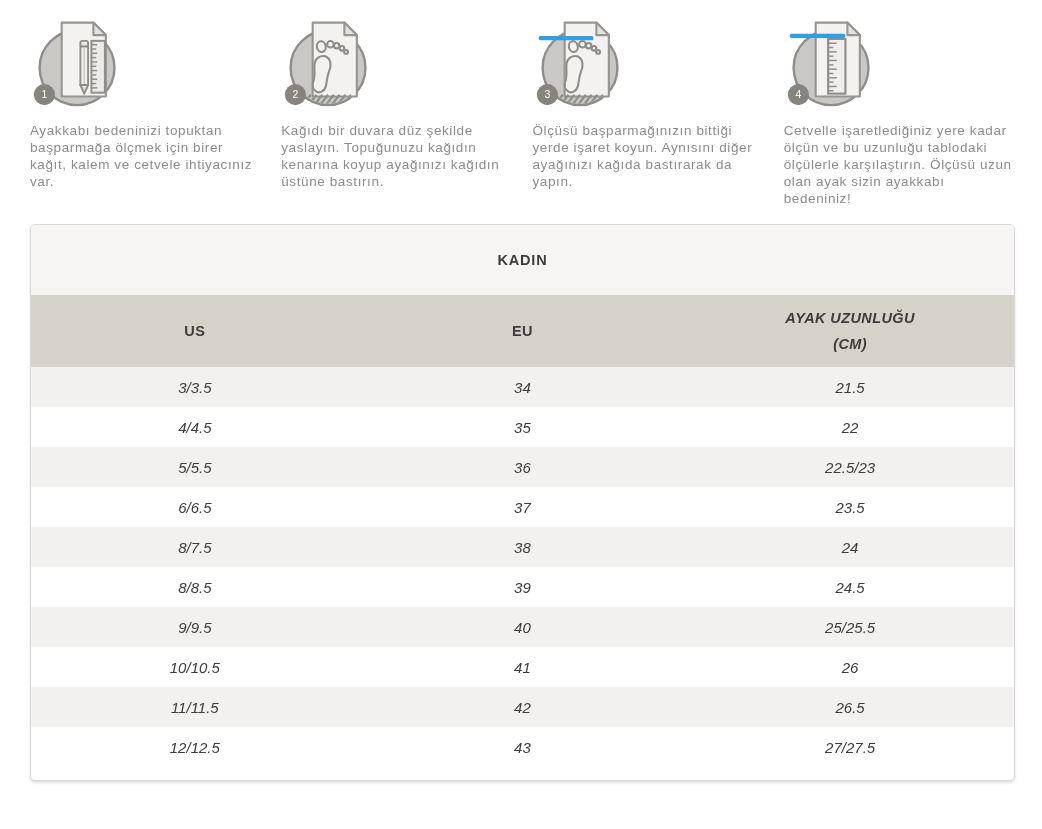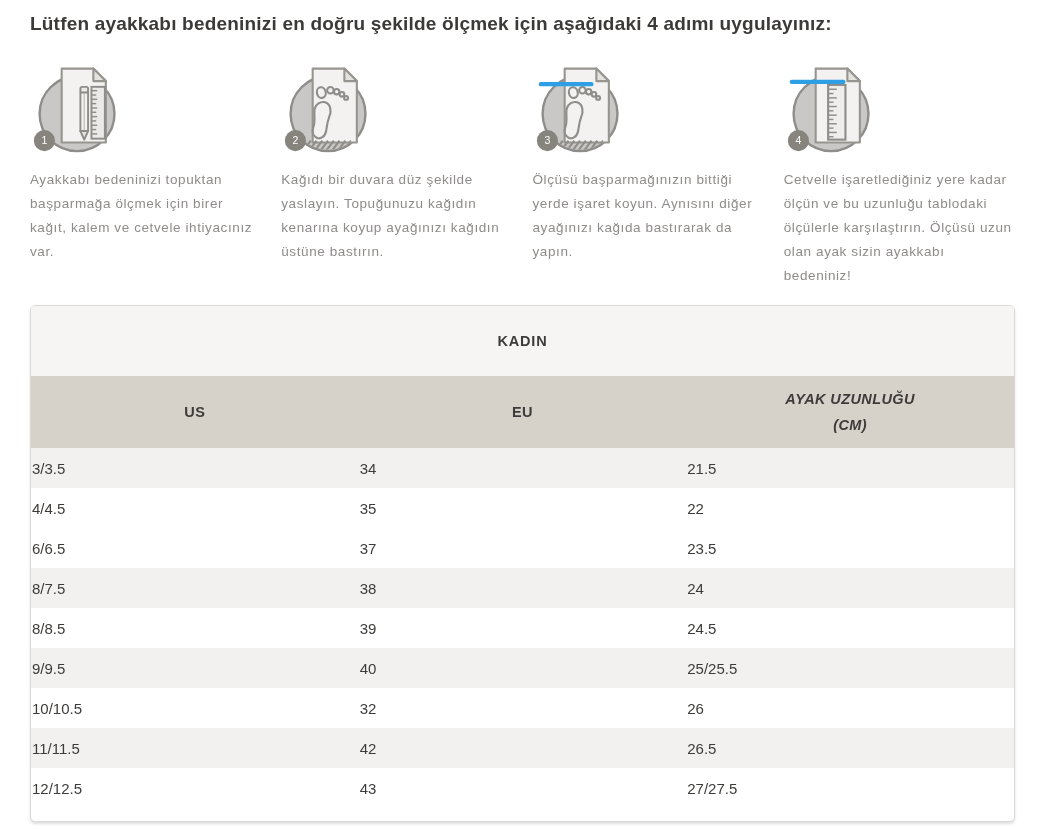--- a/index.html
+++ b/index.html
@@ -15,21 +15,21 @@
     font-size:19px; font-weight:700; letter-spacing:.2px;
     color:var(--title-text,#3b3a38); margin:0 0 24px 0;
   }
 
   
   .steps { display:grid; grid-template-columns:repeat(4,1fr); column-gap:20px; }
   .step { }
   .step-icon { width:96px; height:96px; }
   .step-icon svg { width:96px; height:96px; display:block; }
   .step-text {
-    margin-top:13px; font-size:13.5px; line-height:24px; letter-spacing:.6px;
+    margin-top:13px; font-size:13.5px; line-height:17px; letter-spacing:.6px;
     color:var(--step-text,#8e8c8a);
   }
 
   
   .table-card {
     margin-top:17px;
     border:1px solid #dbdad8; border-radius:5px;
     box-shadow:0 2px 3px rgba(0,0,0,.13);
     overflow:hidden; background:#fff; padding-bottom:13px;
   }
@@ -40,31 +40,30 @@
     color:var(--table-text,#3d3c3a);
   }
   table { width:100%; border-collapse:collapse; table-layout:fixed; }
   thead th {
     background:var(--table-header-bg,#d6d2c9);
     height:72px; font-size:14.5px; font-weight:700; letter-spacing:.4px;
     color:var(--table-text,#3d3c3a); text-align:center; vertical-align:middle;
   }
   thead th .hdr-line { line-height:26px;font-style:italic; }
   tbody td {
-    height:40px; text-align:left; vertical-align:middle;
-    font-size:15px; color:var(--table-text,#3d3c3a);
+    height:40px; text-align:center; vertical-align:middle;
+    font-size:15px; color:var(--table-text,#3d3c3a);font-style:italic;
   }
   tbody tr.alt { background:var(--row-alt-bg,#f2f1ef); }
 </style>
 </head>
 <body>
 
 <div class="page">
 
-  <h1 class="page-title">Lütfen ayakkabı bedeninizi en doğru şekilde ölçmek için aşağıdaki 4 adımı uygulayınız:</h1>
 
   <div class="steps">
 
     <div class="step">
       <div class="step-icon">
         <svg viewBox="0 0 100 100">
           <circle cx="49" cy="57" r="39" style="fill:var(--icon-circle-fill,#cac8c6);stroke:var(--icon-stroke,#8f8d8a);stroke-width:2.5"></circle>
           <path d="M33 10 L66 10 L79 23 L79 87 L33 87 Z" style="fill:var(--paper-fill,#f3f2f0);stroke:#97958f;stroke-width:2.2" stroke-linejoin="round"></path>
           <path d="M66 10 L66 23 L79 23 Z" style="fill:#e3e2df;stroke:#97958f;stroke-width:2.2" stroke-linejoin="round"></path>
           <rect x="52.5" y="29" width="8" height="6" rx="2" style="fill:#eceae8;stroke:#8f8d8a;stroke-width:2"></rect>
@@ -218,20 +217,25 @@
           <tr class="alt">
             <td>3/3.5</td>
             <td>34</td>
             <td>21.5</td>
           </tr>
           <tr>
             <td>4/4.5</td>
             <td>35</td>
             <td>22</td>
           </tr>
+          <tr class="alt">
+            <td>5/5.5</td>
+            <td>36</td>
+            <td>22.5/23</td>
+          </tr>
           <tr>
             <td>6/6.5</td>
             <td>37</td>
             <td>23.5</td>
           </tr>
           <tr class="alt">
             <td>8/7.5</td>
             <td>38</td>
             <td>24</td>
           </tr>
@@ -240,21 +244,21 @@
             <td>39</td>
             <td>24.5</td>
           </tr>
           <tr class="alt">
             <td>9/9.5</td>
             <td>40</td>
             <td>25/25.5</td>
           </tr>
           <tr>
             <td>10/10.5</td>
-            <td>32</td>
+            <td>41</td>
             <td>26</td>
           </tr>
           <tr class="alt">
             <td>11/11.5</td>
             <td>42</td>
             <td>26.5</td>
           </tr>
           <tr>
             <td>12/12.5</td>
             <td>43</td>

